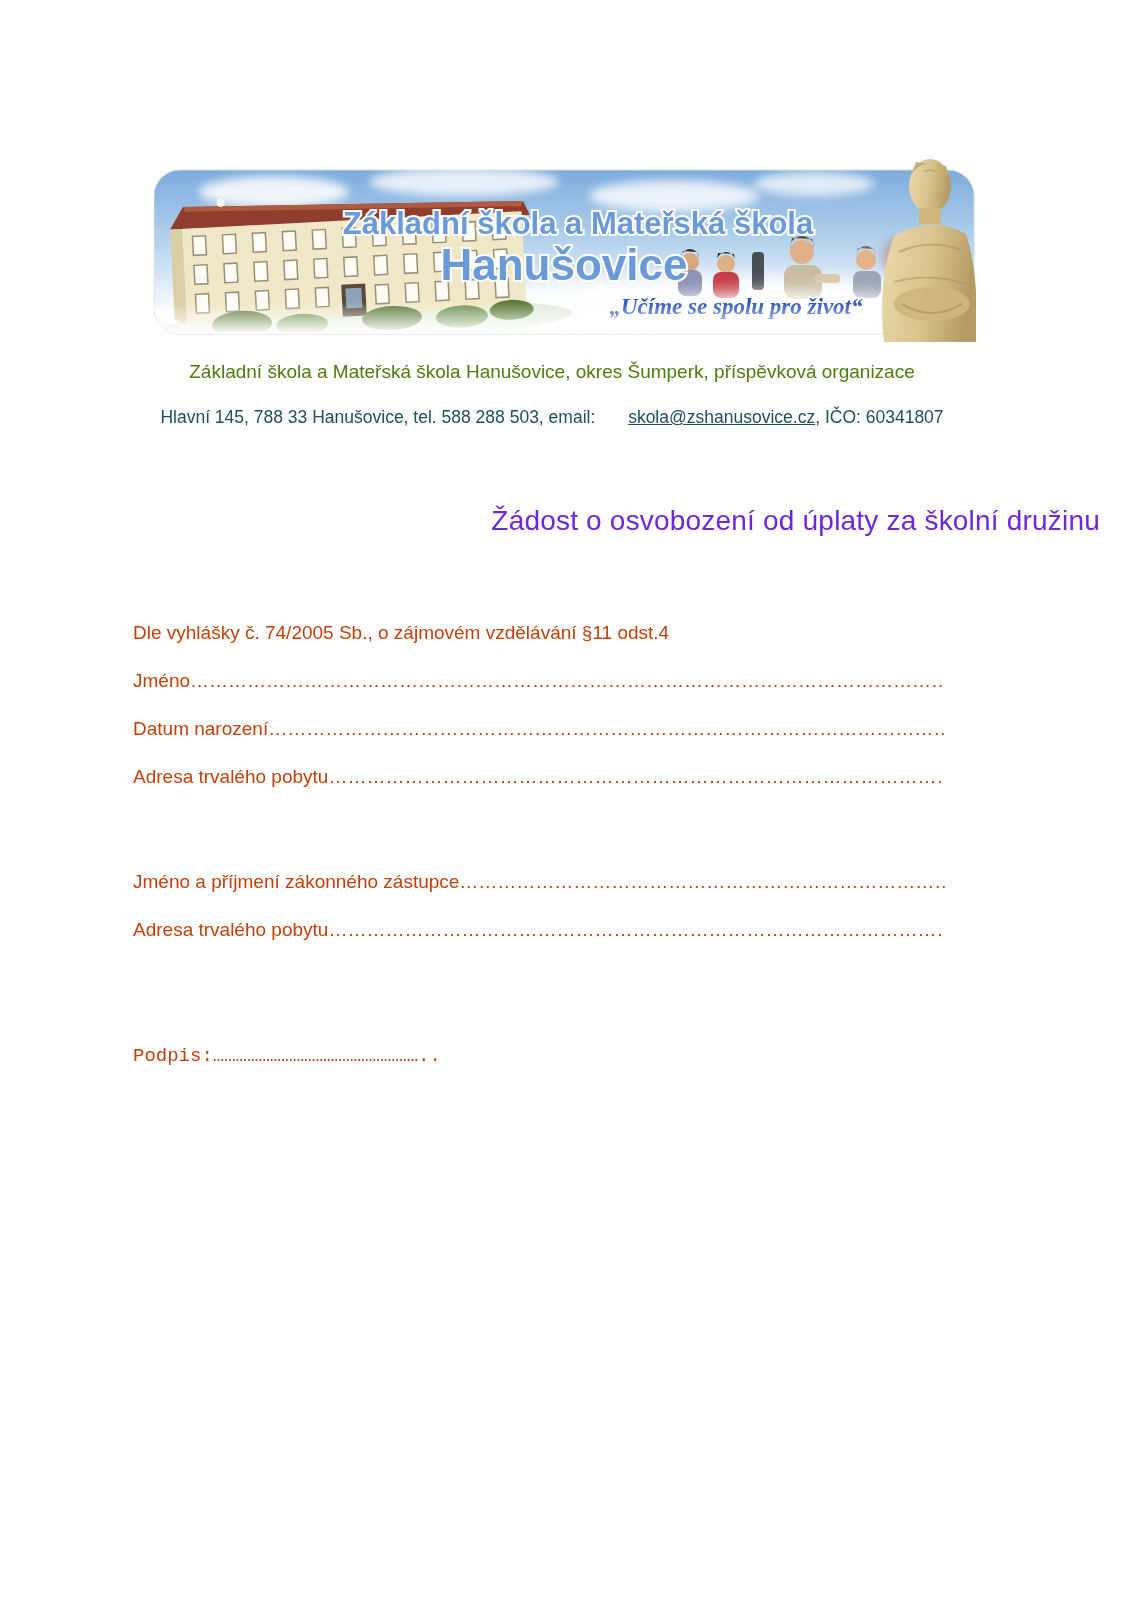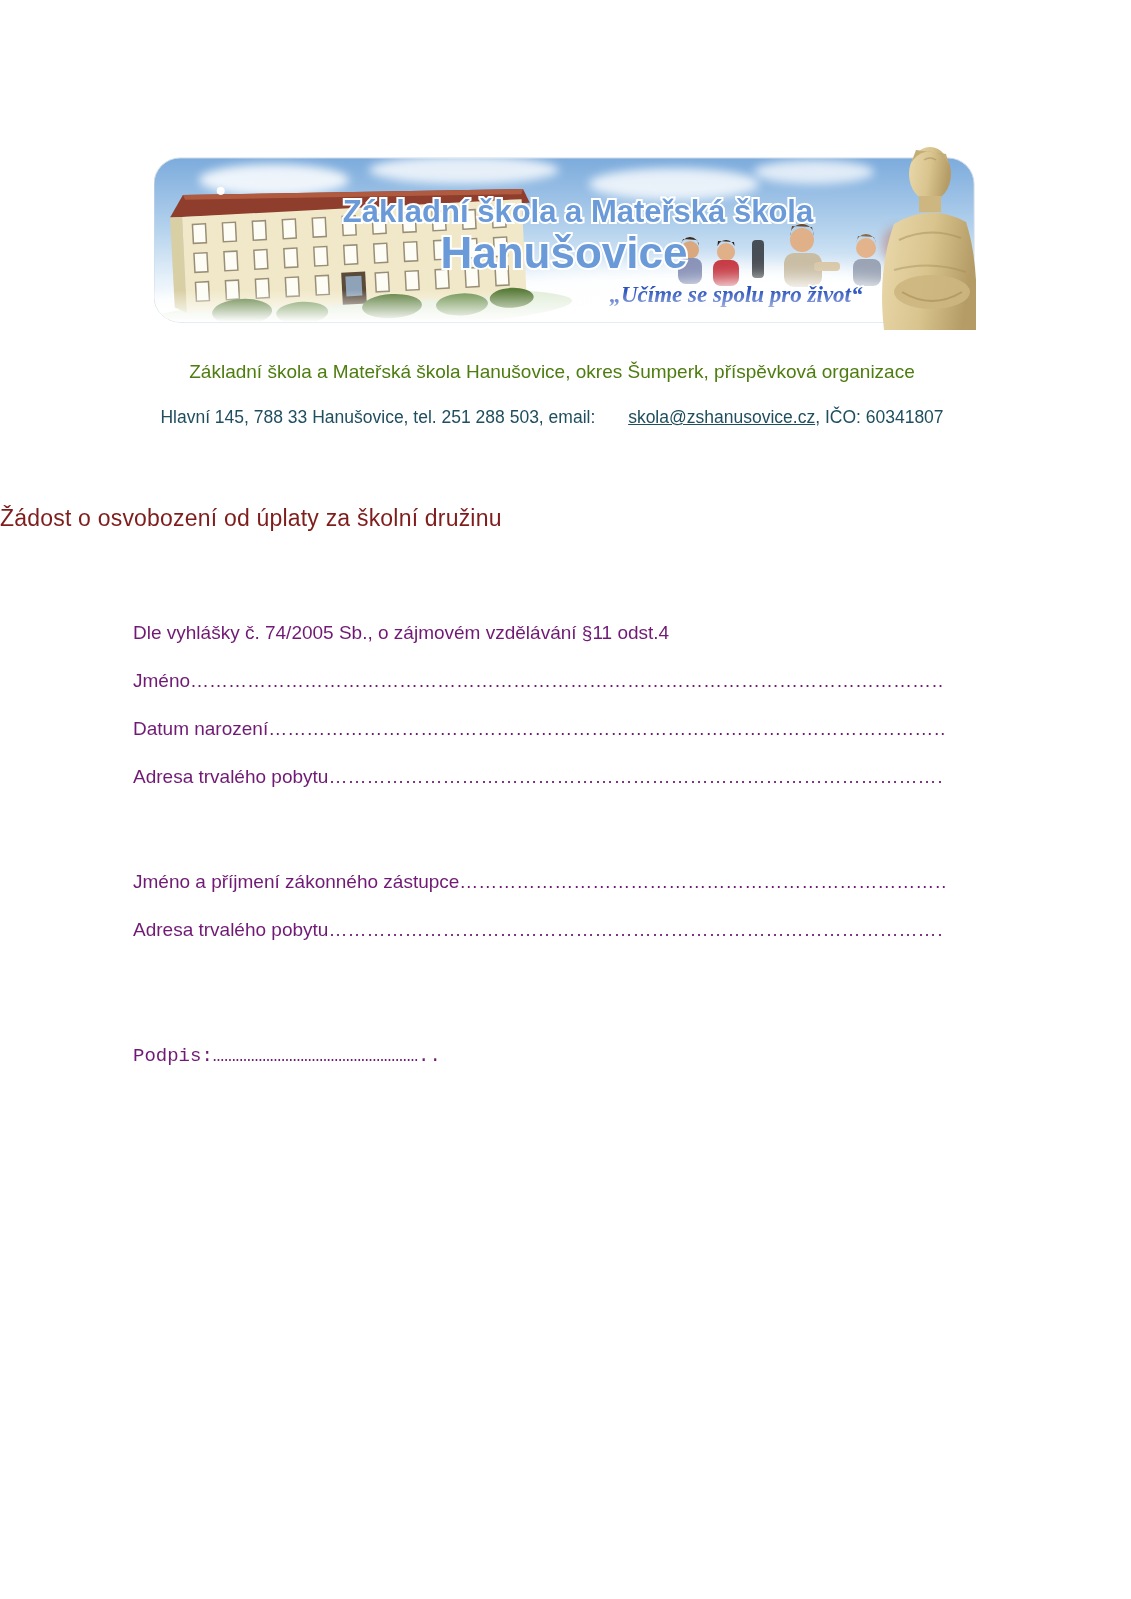--- a/index.html
+++ b/index.html
@@ -1,42 +1,42 @@
 <!DOCTYPE html>
 <html><head>
 <meta charset="utf-8">
 <style>
   html, body { margin:0; padding:0; background:#ffffff; }
   body {
     width:1131px; height:1599px; position:relative; overflow:hidden;
     font-family:"Liberation Sans", sans-serif;
     -webkit-font-smoothing:antialiased;
   }
-  .banner-wrap { position:absolute; left:148px; top:140px; width:822px; height:192px;padding-left:6px; }
+  .banner-wrap { position:absolute; left:148px; top:152px; width:822px; height:192px;padding-left:6px; }
   .banner-wrap svg { display:block; }
 
   .addr1 {
     position:absolute; top:361px; left:0; width:1104px; text-align:center;
     font-size:19px; color:#4d7c0f; white-space:nowrap;
   }
   .addr2 {
     position:absolute; top:407px; left:0; width:1104px; text-align:center;
     font-size:17.5px; color:#1f4e5f; white-space:nowrap;
   }
   .addr2 a { color:#1f4e5f; text-decoration:underline;margin-left:28px; }
 
   .doc-title {
-    position:absolute; top:505px; left:0; width:1100px; text-align:left;
-    font-size:23px; font-weight:400; color:#7f1d1d; white-space:nowrap;
+    position:absolute; top:505px; left:0; width:1100px; text-align:right;
+    font-size:28px; font-weight:400; color:#6d28d9; white-space:nowrap;
     letter-spacing:0.2px;
   }
 
   .content {
     position:absolute; left:133px; top:620px; width:812px;
-    font-size:19px; line-height:25px; color:#701a75;
+    font-size:19px; line-height:25px; color:#c2410c;
   }
   .content p { margin:0 0 23px 0; }
   .dotline { white-space:nowrap; overflow:hidden; }
   .gap-zastupce { margin-top:80px !important; }
   .gap-podpis  { margin-top:102px !important;font-family:Liberation Mono, monospace; }
 </style>
 </head>
 <body>
 
 <div class="banner-wrap">
@@ -186,21 +186,21 @@
       <path d="M740,130 q36,-10 72,2" stroke="#a58d58" stroke-width="2" fill="none" opacity="0.45"></path>
       <ellipse cx="778" cy="152" rx="38" ry="17" fill="#cdb67f" opacity="0.9"></ellipse>
       <path d="M748,152 q30,18 60,0" stroke="#9c844e" stroke-width="2" fill="none" opacity="0.5"></path>
       <path d="M770,20 q6,-4 12,0" stroke="#8f7a4a" stroke-width="1.5" fill="none" opacity="0.4"></path>
     </g>
   </svg>
 </div>
 
 <div class="addr1">Základní škola a Mateřská škola Hanušovice, okres Šumperk, příspěvková organizace</div>
 <div class="addr2">
-  <span>Hlavní 145, 788 33 Hanušovice, tel. 251 288 503, email: </span><a href="#">skola@zshanusovice.cz</a><span>, IČO: 60341807</span>
+  <span>Hlavní 145, 788 33 Hanušovice, tel. 588 288 503, email: </span><a href="#">skola@zshanusovice.cz</a><span>, IČO: 60341807</span>
 </div>
 
 <div class="doc-title">Žádost o osvobození od úplaty za školní družinu</div>
 
 <div class="content">
   <p>Dle vyhlášky č. 74/2005 Sb., o zájmovém vzdělávání §11 odst.4</p>
 
   <p class="dotline"><span>Jméno</span><span>……………………………………………………………………………………………………………………………………………………………………………………………………</span></p>
 
   <p class="dotline"><span>Datum narození</span><span>……………………………………………………………………………………………………………………………………………………………………………………………………</span></p>

